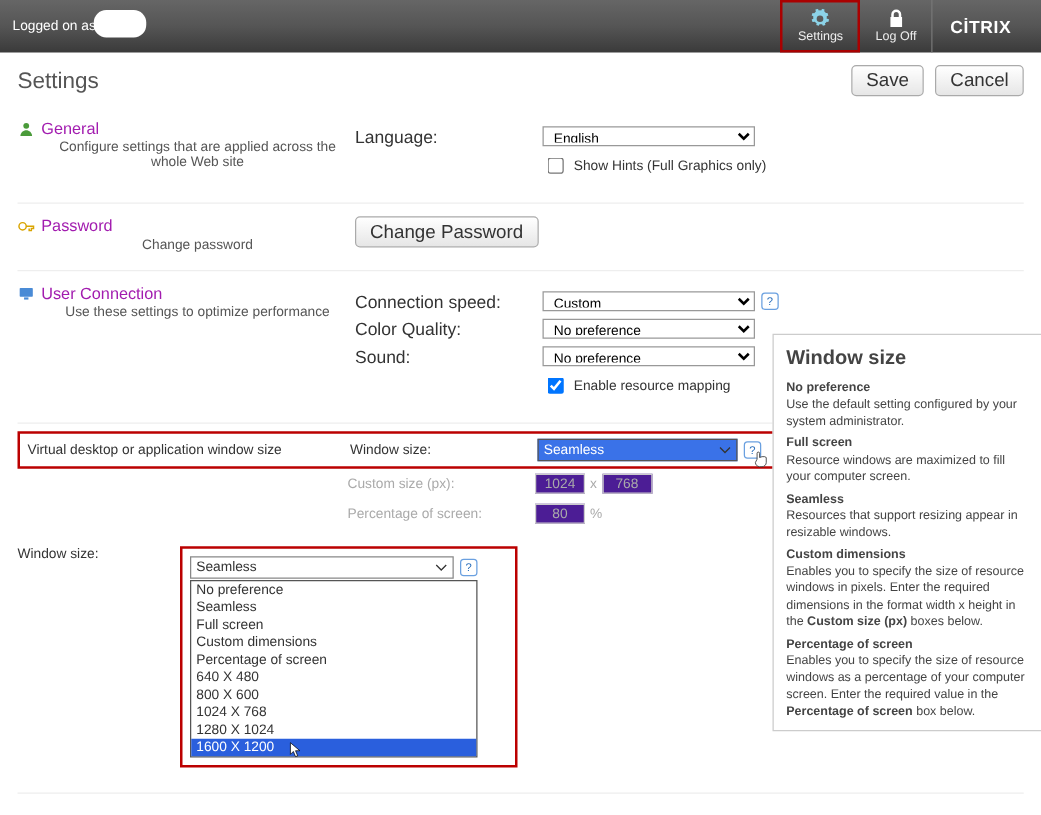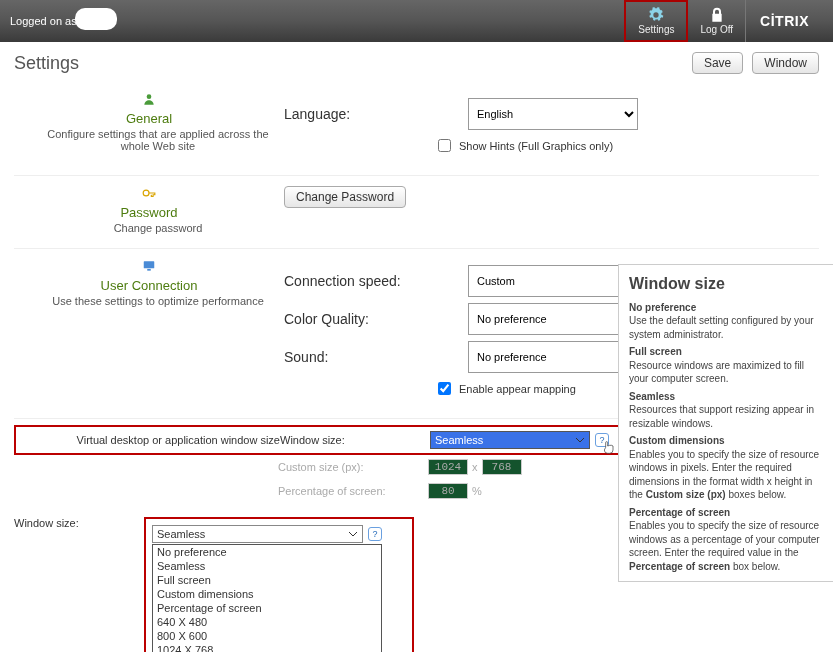--- a/index.html
+++ b/index.html
@@ -63,66 +63,65 @@
     justify-content: space-between;
     margin-bottom: 8px;
   }
   .page-title { font-size: 18px; color: #555; }
   .btn {
     display: inline-block;
     padding: 3px 11px;
     border: 1px solid #aaa;
     border-radius: 4px;
     background: linear-gradient(#fff,#e6e6e6);
-    font-size: 12px;
+    font-size: 15px;
     cursor: pointer;
   }
   .btn + .btn { margin-left: 6px; }
   .section {
     border-bottom: 1px solid #eee;
     padding: 10px 0 14px 0;
     display: flex;
   }
   .section.noborder { border-bottom: none; }
   .section-left {
     width: 270px;
     flex-shrink: 0;
   }
   .section-title {
-    color: #4d7c0f;
+    color: #a21caf;
     font-size: 13px;
     margin-bottom: 2px;
     display: flex;
     align-items: center;
     gap: 5px;
-    flex-direction: column;
   }
   .section-desc { color: #555; font-size: 11px; margin-left: 18px; text-align: center; }
   .section-body { flex: 1; position: relative; }
   .form-row {
     display: flex;
     align-items: center;
     margin: 6px 0;
   }
   .form-label { width: 150px; font-size: 14px; }
   select, input[type=text] {
     font-size: 11px;
     padding: 2px 4px;
     border: 1px solid #999;
     background: #fff;
   }
-  select { width: 170px; height: 32px; margin-left: 34px; }
+  select { width: 170px; height: 16px; }
   .icon-sm { width: 14px; height: 14px; flex-shrink: 0; }
   .red-box { border: 2px solid #b00; }
   .virtual-row {
     display: flex;
     align-items: center;
     padding: 4px 6px;
   }
-  .virtual-row .form-label-left { width: 258px; text-align: right; }
+  .virtual-row .form-label-left { width: 258px; }
   .virtual-row .mid-label { width: 150px; }
   .select-highlight {
     width: 160px;
     height: 18px;
     background: #3a72e8;
     color: #fff;
     border: 1px solid #555;
     display: flex;
     align-items: center;
     justify-content: space-between;
@@ -134,21 +133,21 @@
     border: 1px solid #6aa0e0;
     border-radius: 3px;
     color: #2a6ebb;
     display: flex;
     align-items: center;
     justify-content: center;
     font-size: 9px;
     margin-left: 5px;
   }
   .disabled { color: #aaa; }
-  .disabled input { color: #aaa; background: #14532d; border-color: #ccc; font-family: Liberation Mono, monospace; }
+  .disabled input { color: #aaa; background: #4c1d95; border-color: #ccc; }
   .tooltip-panel {
     position: absolute;
     left: 604px;
     top: 182px;
     width: 218px;
     border: 1px solid #ccc;
     background: #fff;
     padding: 8px 10px;
     font-size: 10px;
     line-height: 1.35;
@@ -217,21 +216,21 @@
     </div>
     <div class="topbar-brand">CİTRIX</div>
   </div>
 </div>
 
 <div class="content">
   <div class="page-title-row">
     <div class="page-title">Settings</div>
     <div>
       <span class="btn">Save</span>
-      <span class="btn">Window</span>
+      <span class="btn">Cancel</span>
     </div>
   </div>
 
   <div class="section-wrapper">
 
   <div class="section">
     <div class="section-left">
       <div class="section-title">
         <svg class="icon-sm" viewBox="0 0 24 24">
               <circle cx="12" cy="8" r="4" fill="#4a9b3a"></circle>
@@ -293,21 +292,21 @@
         <span class="form-label">Color Quality:</span>
         <select><option>No preference</option></select>
       </div>
       <div class="form-row">
         <span class="form-label">Sound:</span>
         <select><option>No preference</option></select>
       </div>
       <div class="form-row">
         <span class="form-label"></span>
         <input type="checkbox" checked="" style="">
-        <span style="margin-left:5px">Enable appear mapping</span>
+        <span style="margin-left:5px">Enable resource mapping</span>
       </div>
     </div>
   </div>
 
   <div class="virtual-row red-box" style="margin-top:6px;">
     <span class="form-label-left">Virtual desktop or application window size</span>
     <span class="mid-label">Window size:</span>
     <span class="select-highlight">
       <span>Seamless</span>
       <svg width="10" height="10" viewBox="0 0 10 10">

